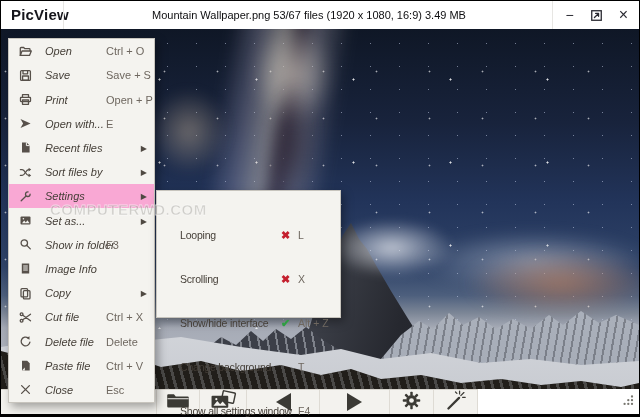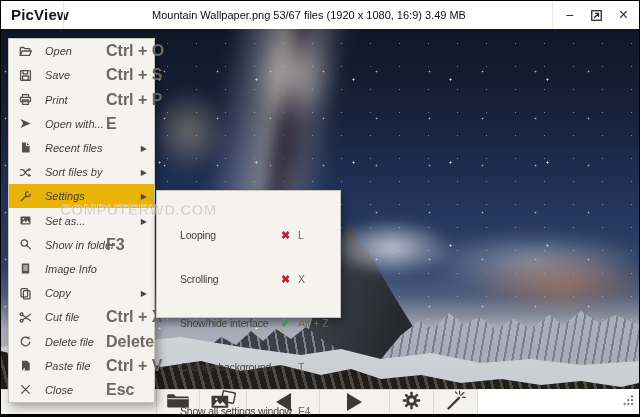--- a/index.html
+++ b/index.html
@@ -88,47 +88,47 @@
   .tri-r{width:0;height:0;border-top:9px solid transparent;border-bottom:9px solid transparent;
     border-left:15px solid #3b3a35;}
   .tbtn svg .f{fill:#3b3a35;stroke:none;}
   .tbtn svg .wf{fill:#f3f2ee;stroke:none;}
 
   
   .menu{position:absolute;left:8px;top:38px;width:147px;height:365px;background:#f4f3ef;
     border:1px solid #c7c4bd;box-sizing:border-box;box-shadow:3px 4px 9px rgba(0,0,0,.35);
     display:flex;flex-direction:column;z-index:5;}
   .mrow{flex:1;position:relative;}
-  .mrow.active{background:#eab308;}
+  .mrow.active{background:#f9a8d4;}
   .mi{position:absolute;left:9px;top:50%;transform:translateY(-50%);width:14px;height:14px;
       display:flex;align-items:center;justify-content:center;}
   .mi svg *{stroke:#57504a;stroke-width:1.3;stroke-linecap:round;stroke-linejoin:round;fill:none;}
   .mi svg .f{fill:#57504a;stroke:none;}
   .mi svg .w{stroke:#f4f3ef;stroke-width:1;}
   .mi svg .wf{fill:#f4f3ef;stroke:none;}
   .ml{position:absolute;left:36px;top:50%;transform:translateY(-50%);font-size:11px;color:#443e37;
       white-space:nowrap;font-style:italic;}
-  .ms{position:absolute;left:97px;top:50%;transform:translateY(-50%);font-size:16px;color:#6e675f;
-      white-space:nowrap;font-weight:bold;}
+  .ms{position:absolute;left:97px;top:50%;transform:translateY(-50%);font-size:11px;color:#6e675f;
+      white-space:nowrap;}
   .ma{position:absolute;right:7px;top:50%;transform:translateY(-50%);font-size:8px;color:#4f4942;}
 
   
   .submenu{position:absolute;left:156px;top:190px;width:185px;height:128px;background:#f4f3ef;
     border:1px solid #c7c4bd;box-sizing:border-box;box-shadow:3px 4px 9px rgba(0,0,0,.35);
     display:flex;flex-direction:column;z-index:6;}
   .srow{flex:1;position:relative;margin-top:44px;}
   .sl{position:absolute;left:23px;top:50%;transform:translateY(-50%);font-size:10.5px;
       letter-spacing:-.2px;color:#443e37;white-space:nowrap;}
   .smark{position:absolute;left:124px;top:50%;transform:translateY(-50%);font-size:11px;font-weight:bold;}
   .smark.off{color:#c41f2e;}
   .smark.on{color:#2e9e42;}
   .ss{position:absolute;left:141px;top:50%;transform:translateY(-50%);font-size:10.5px;color:#6e675f;
       white-space:nowrap;}
 
-  .watermark{position:absolute;left:60px;top:201px;z-index:9;font-size:15px;font-weight:bold;
+  .watermark{position:absolute;left:50px;top:201px;z-index:9;font-size:15px;font-weight:bold;
     letter-spacing:.5px;color:rgba(150,148,142,.40);-webkit-text-stroke:.8px rgba(255,255,255,.55);
     pointer-events:none;}
 </style>
 </head>
 <body>
 
 <div class="win">
 
   <div class="titlebar">
     <div class="logo">PicView</div>
@@ -254,33 +254,33 @@
 
     <div class="mrow">
       <span class="mi">
         <svg width="13" height="13" viewBox="0 0 13 13">
           <rect x="1.6" y="1.6" width="9.8" height="9.8" rx="1"></rect>
           <path d="M4 1.8 v3 h4.6 v-3"></path>
             <rect x="3.6" y="7" width="5.8" height="4.2"></rect>
         </svg>
       </span>
       <span class="ml">Save</span>
-      <span class="ms">Ctrl + S</span>
+      <span class="ms">Save + S</span>
     </div>
 
     <div class="mrow">
       <span class="mi">
         <svg width="13" height="13" viewBox="0 0 13 13">
           <path d="M3.5 4.4 V1.7 h6 v2.7"></path>
             <rect x="1.5" y="4.4" width="10" height="4.2" rx=".5"></rect>
           <rect x="3.5" y="7" width="6" height="4.3"></rect>
         </svg>
       </span>
       <span class="ml">Print</span>
-      <span class="ms">Ctrl + P</span>
+      <span class="ms">Open + P</span>
     </div>
 
     <div class="mrow">
       <span class="mi">
         <svg width="13" height="13" viewBox="0 0 13 13">
           <path class="f" d="M1.5 2.1 L11.6 6.5 L1.5 10.9 L4.1 6.5 z"></path>
         </svg>
       </span>
       <span class="ml">Open with...</span>
       <span class="ms">E</span>

